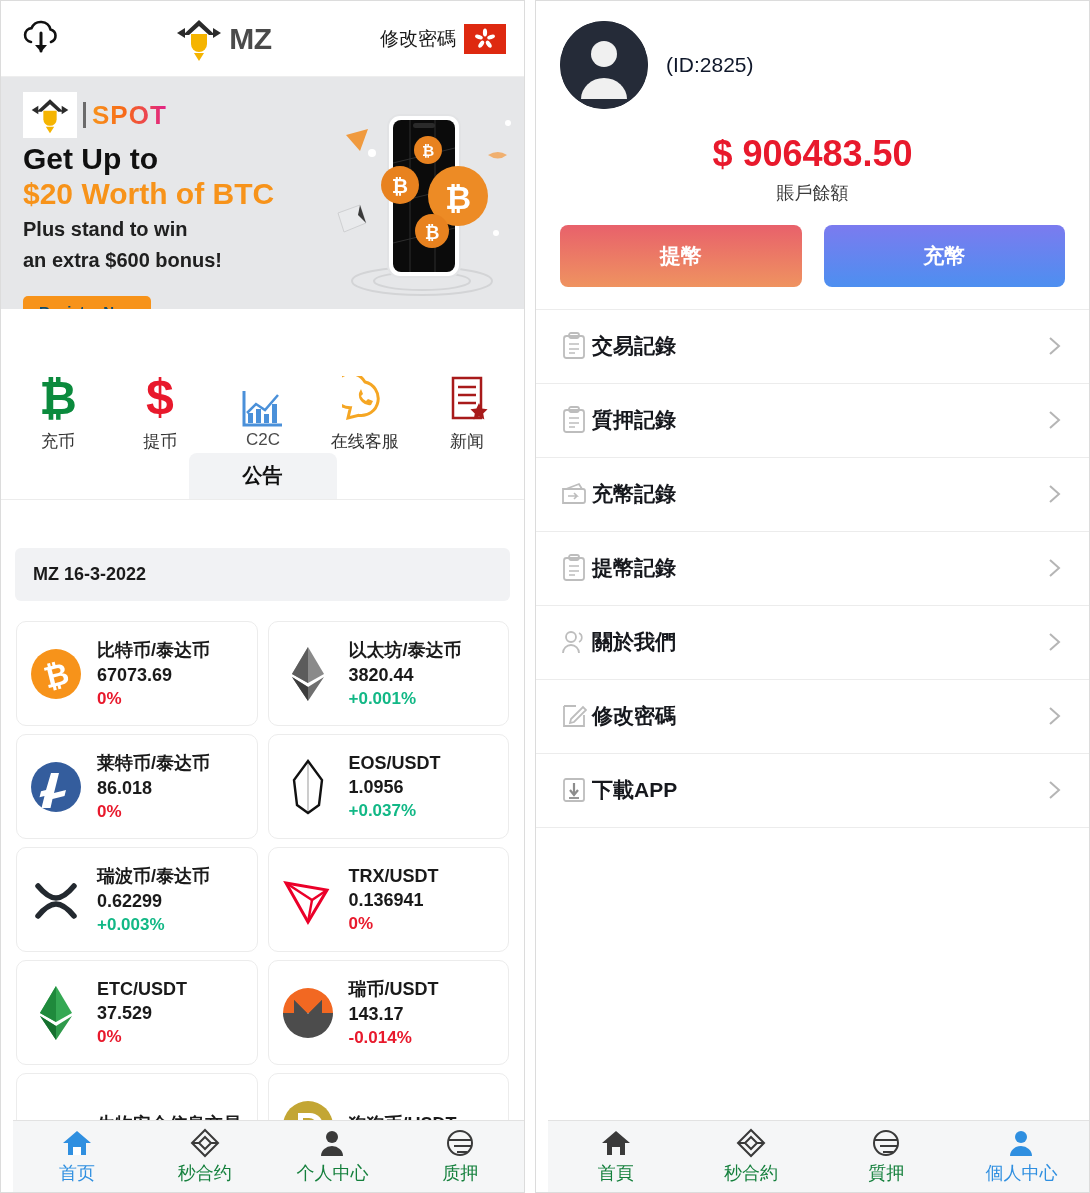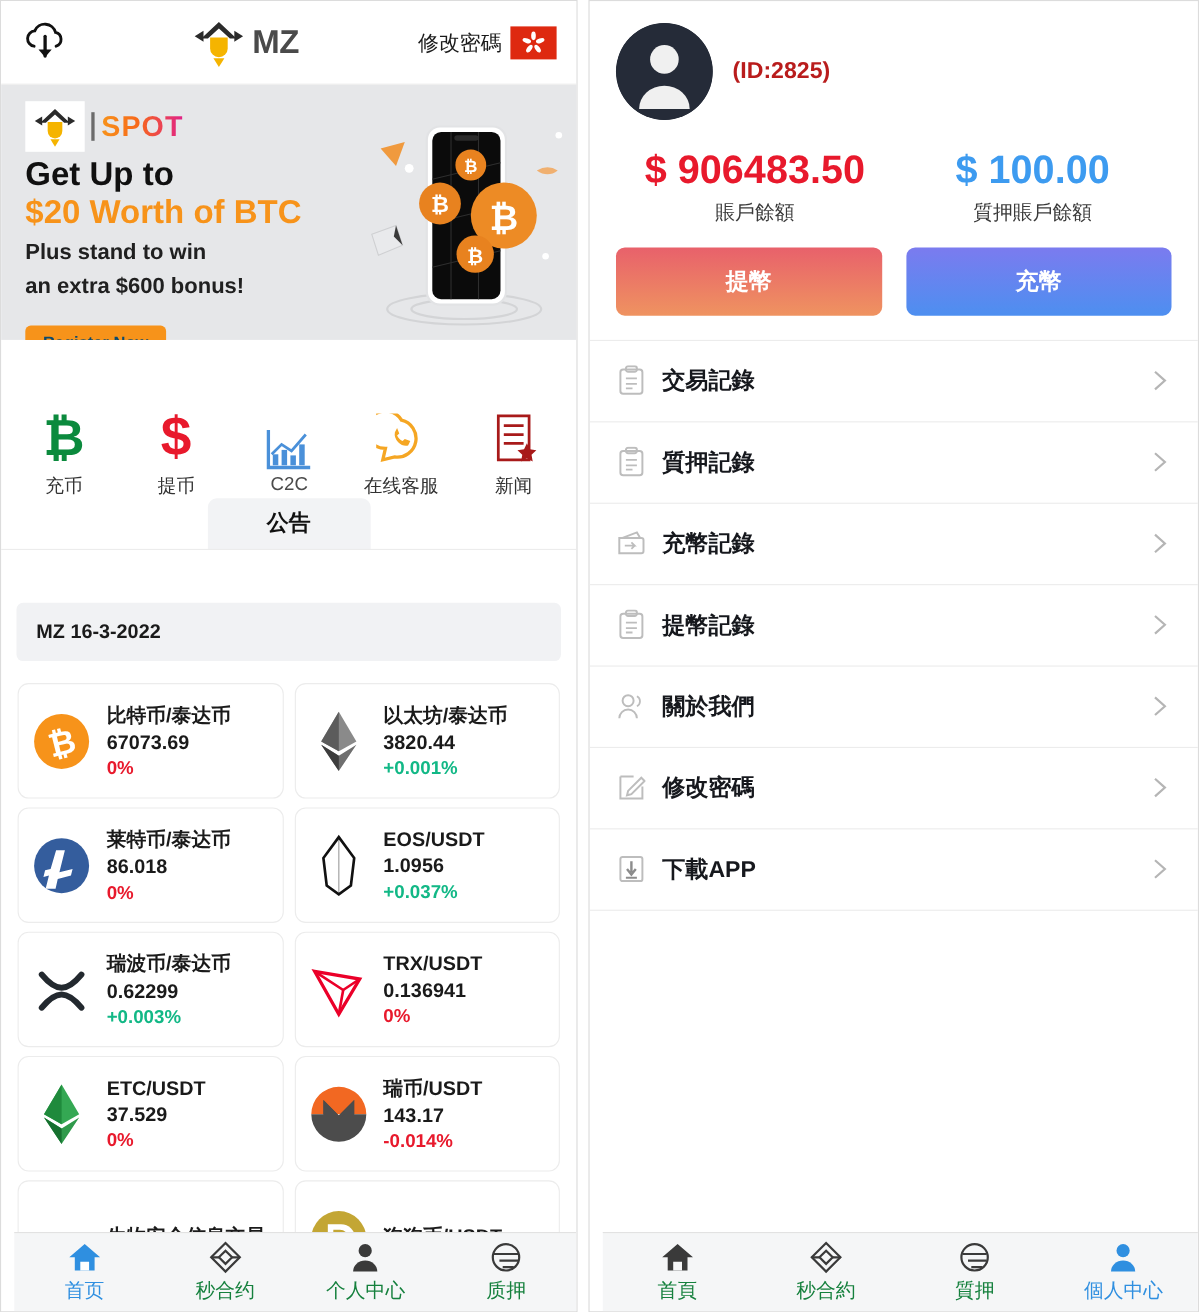--- a/index.html
+++ b/index.html
@@ -99,37 +99,37 @@
   .nav-item { flex:1; display:flex; flex-direction:column; align-items:center; gap:3px; }
   .nav-ico { height:30px; display:flex; align-items:center; justify-content:center; }
   .nav-label { font-size:18px; color:#15803d; }
   .nav-item.active .nav-label { color:#2f8fe0; }
 
   
   .profile-head { padding: 20px 24px 0 24px; }
   .profile-top { display:flex; align-items:center; gap:18px; }
   .avatar { width:88px; height:88px; border-radius:50%; background:#252b38;
             display:flex; align-items:flex-end; justify-content:center; overflow:hidden; }
-  .uid { font-size:21px; font-weight:700; color:#b91c1c; }
+  .uid { font-size:21px; font-weight:400; color:#0f172a; }
   .balances { display:flex; margin-top:26px; }
   .bal-col { flex:1; text-align:center; }
   .bal-amt { font-size:36px; font-weight:800; line-height:1.05; }
   .bal-amt.red { color:#e8192c; }
   .bal-amt.blue { color:#3d9bf0; }
   .bal-label { font-size:18px; color:#3a3a3a; margin-top:8px; }
   .action-row { display:flex; gap:22px; margin-top:20px; padding-bottom:22px; }
   .act-btn { flex:1; height:62px; border-radius:8px; border:none; cursor:pointer;
              color:#fff; font-size:21px; font-weight:800;
              font-family:"Liberation Sans", sans-serif; }
   .act-withdraw { background: linear-gradient(180deg,#e8616b 0%, #ef9360 100%); }
   .act-deposit  { background: linear-gradient(180deg,#7b7bef 0%, #4d8ff0 100%); }
 
   .menu-list { border-top:1px solid #ececec; }
   .menu-item {
-    display:flex; align-items:center; gap:14px;
+    display:flex; align-items:center; gap:4px;
     padding: 0 24px; height:74px; border-bottom:1px solid #ececec; cursor:pointer;
   }
   .menu-ico { width:28px; height:28px; flex:0 0 28px; display:flex; align-items:center; justify-content:center; }
   .menu-label { flex:1; font-size:21px; font-weight:800; color:#16181d; }
   .chev { width:22px; height:22px; color:#b5b5b5; }
   .menu-tail { height:200px; }
 </style>
 </head>
 <body>
 
@@ -491,24 +491,20 @@
             </svg>
           </span>
           <span class="uid">(ID:2825)</span>
         </div>
 
         <div class="balances">
           <div class="bal-col">
             <div class="bal-amt red">$ 906483.50</div>
             <div class="bal-label">賬戶餘額</div>
           </div>
-          <div class="bal-col">
-            <div class="bal-amt blue">$ 100.00</div>
-            <div class="bal-label">質押賬戶餘額</div>
-          </div>
         </div>
 
         <div class="action-row">
           <button class="act-btn act-withdraw">提幣</button>
           <button class="act-btn act-deposit">充幣</button>
         </div>
       </div>
 
       <div class="menu-list">
 

